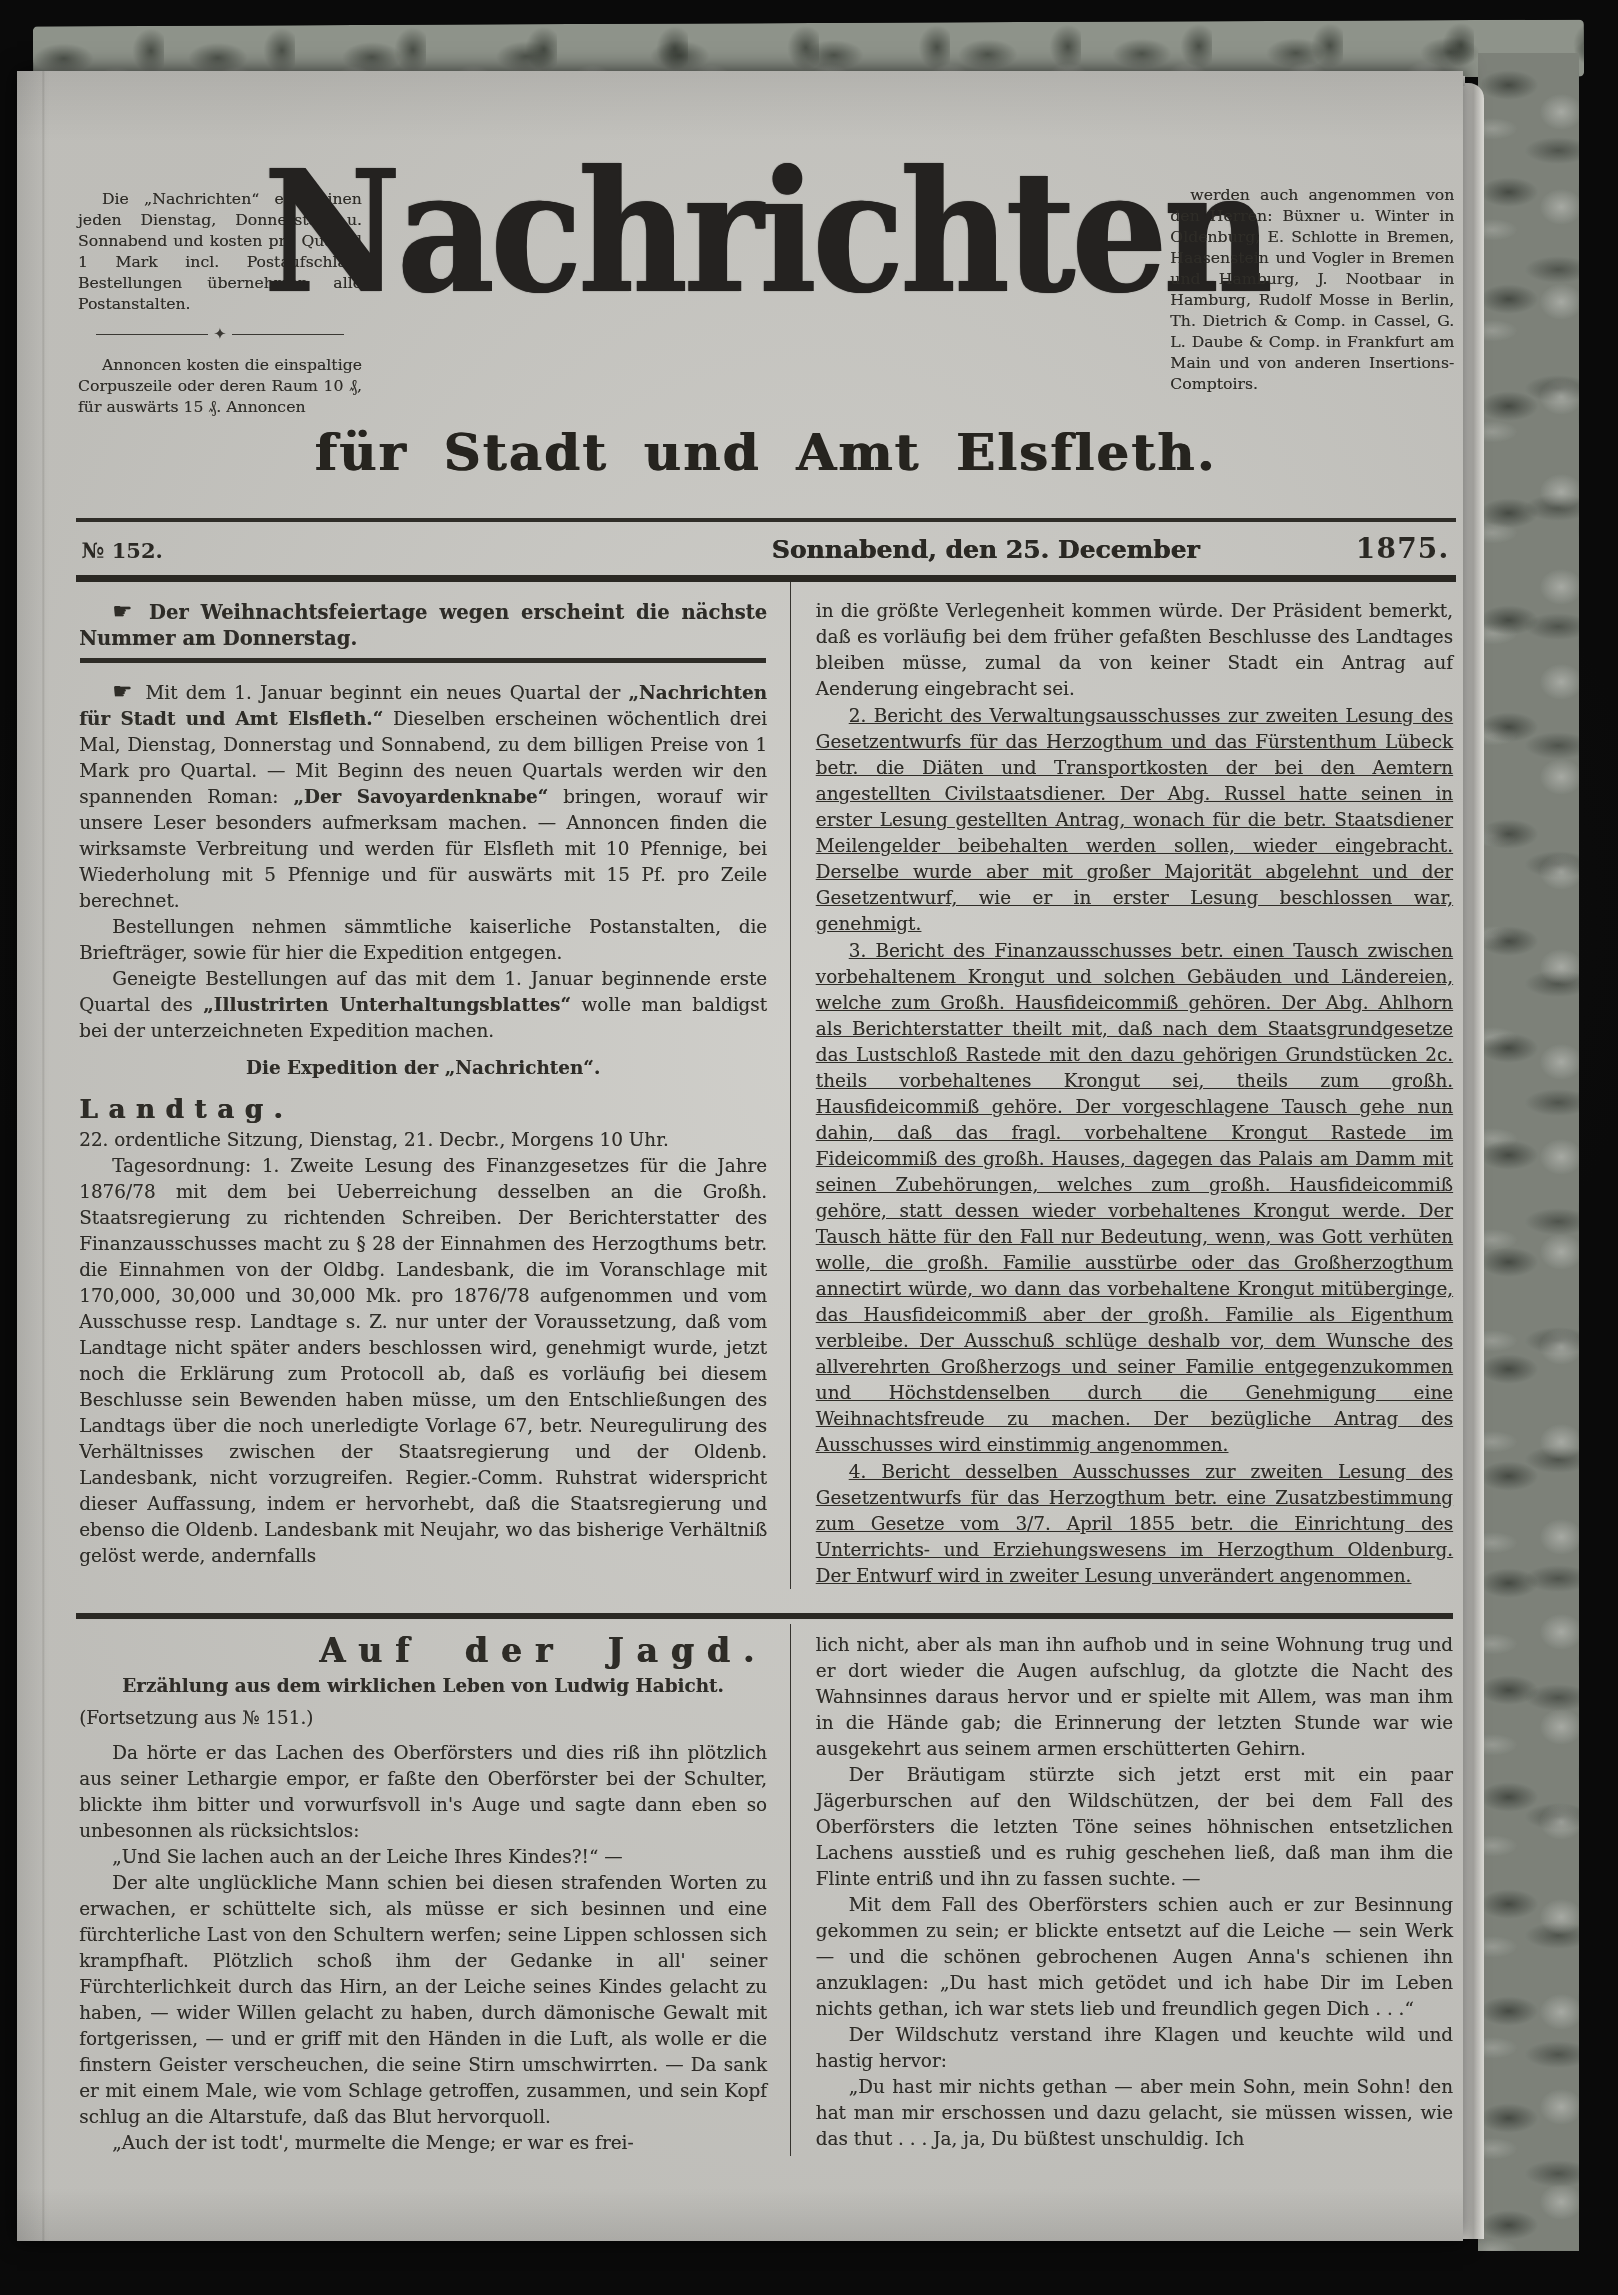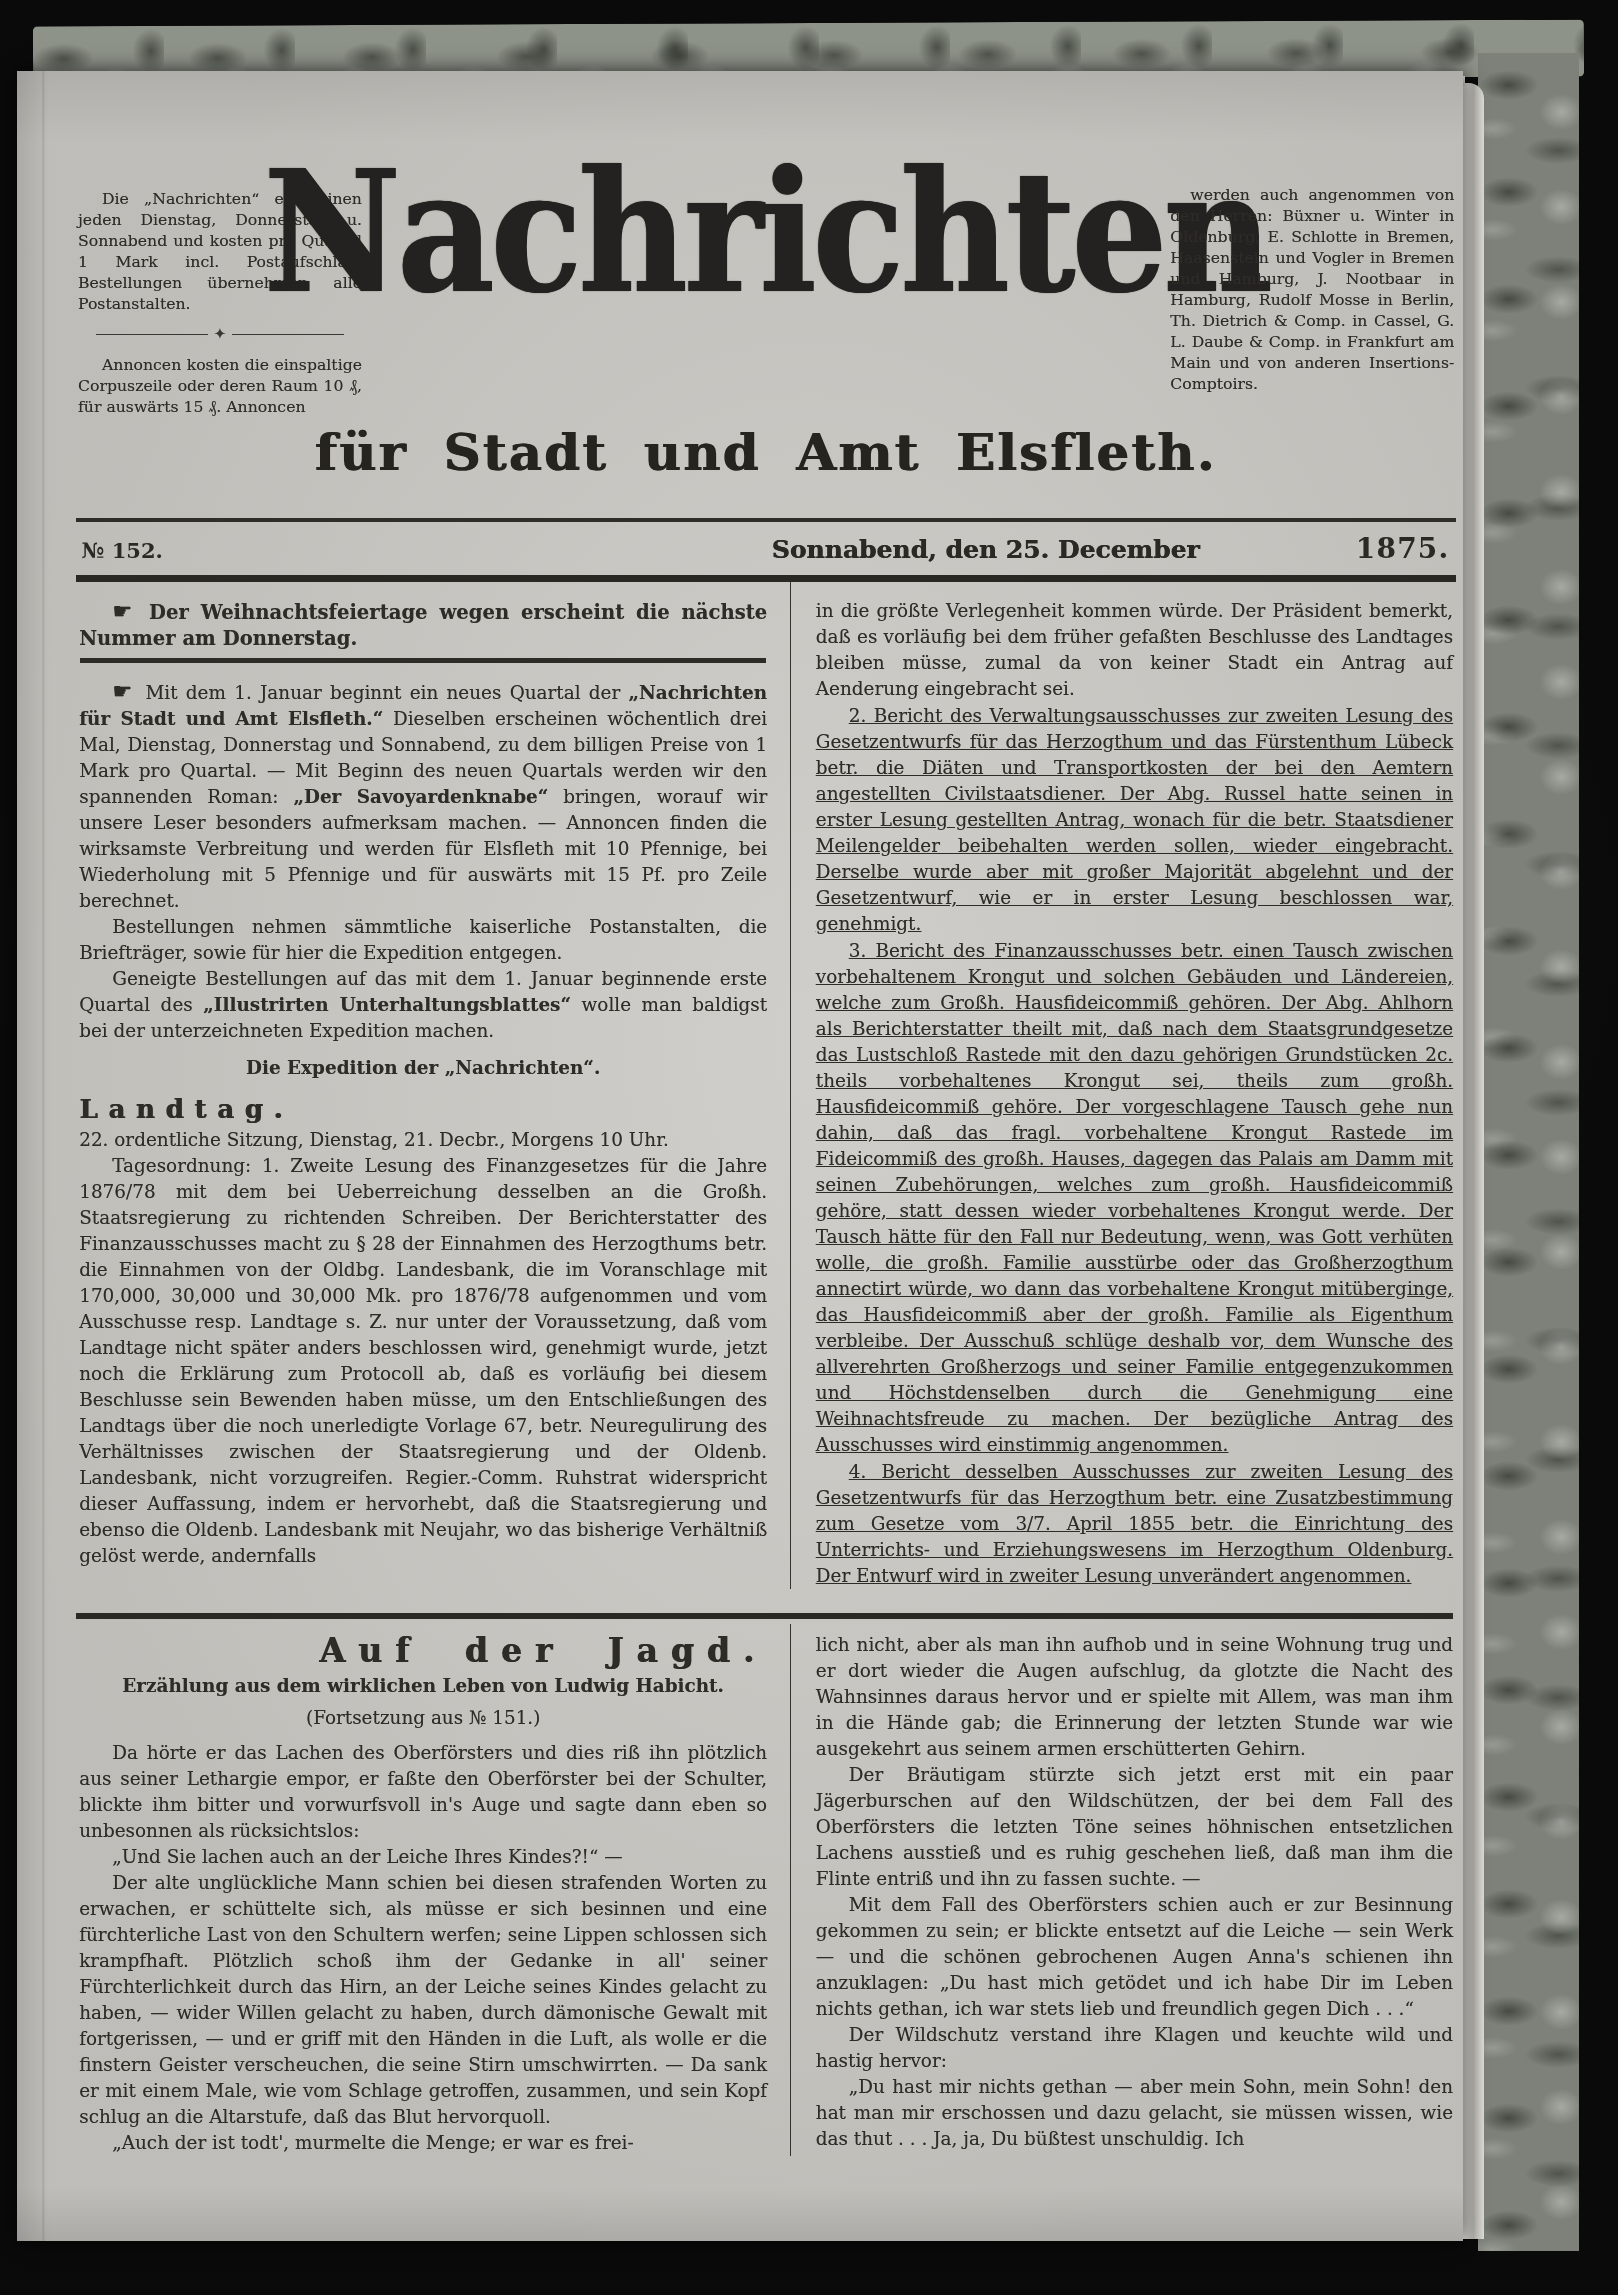--- a/index.html
+++ b/index.html
@@ -91,21 +91,21 @@
   }
   .sitting{text-indent:0 !important;}
   .num-item{margin-top:1.2px !important;text-decoration:underline;}
   
   .section-rule{border-top:6.5px solid #2b2924;margin:24px 2.4px 4.8px 0;}
   .story-title{
     text-align:right;font-size:33px;font-weight:bold;letter-spacing:13px;word-spacing:18px;
     text-indent:0 !important;margin:10.7px 0 8.3px 0 !important;text-shadow:0.9px 0 0 #2e2c27;
   }
   .story-byline{text-align:center;font-weight:bold;font-size:18.4px;text-indent:0 !important;margin-bottom:6px !important;}
-  .story-cont{text-align:center;font-size:18.4px;text-indent:0 !important;margin-bottom:9.5px !important;}
+  .story-cont{font-size:18.4px;text-indent:0 !important;margin-bottom:9.5px !important;}
   .story-cols .col-left{padding-top:3.6px;}
   .story-cols .col-right{padding-top:8.3px;}
 </style>
 </head>
 <body>
 
 <div class="cover-top marble"></div>
 <div class="cover-right marble"></div>
 <div class="page-edges"></div>
 <div class="page-edge-top"></div>

